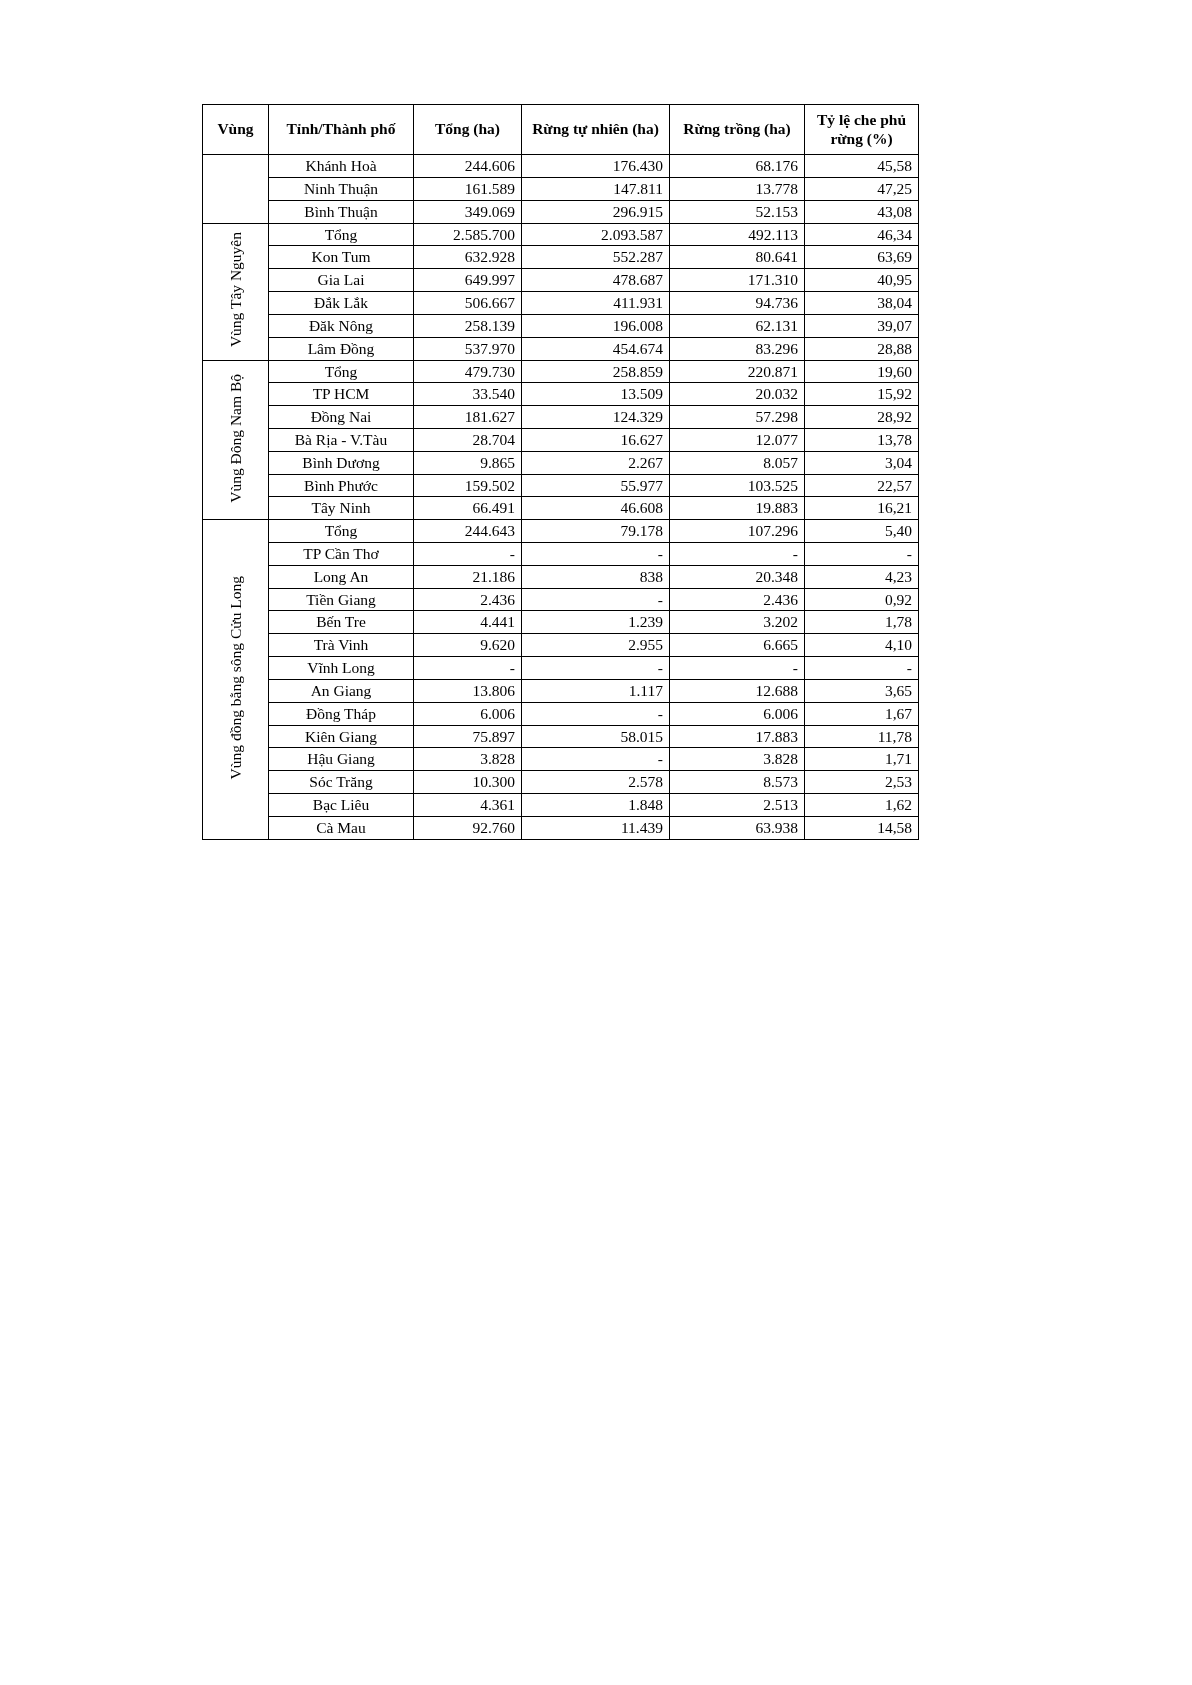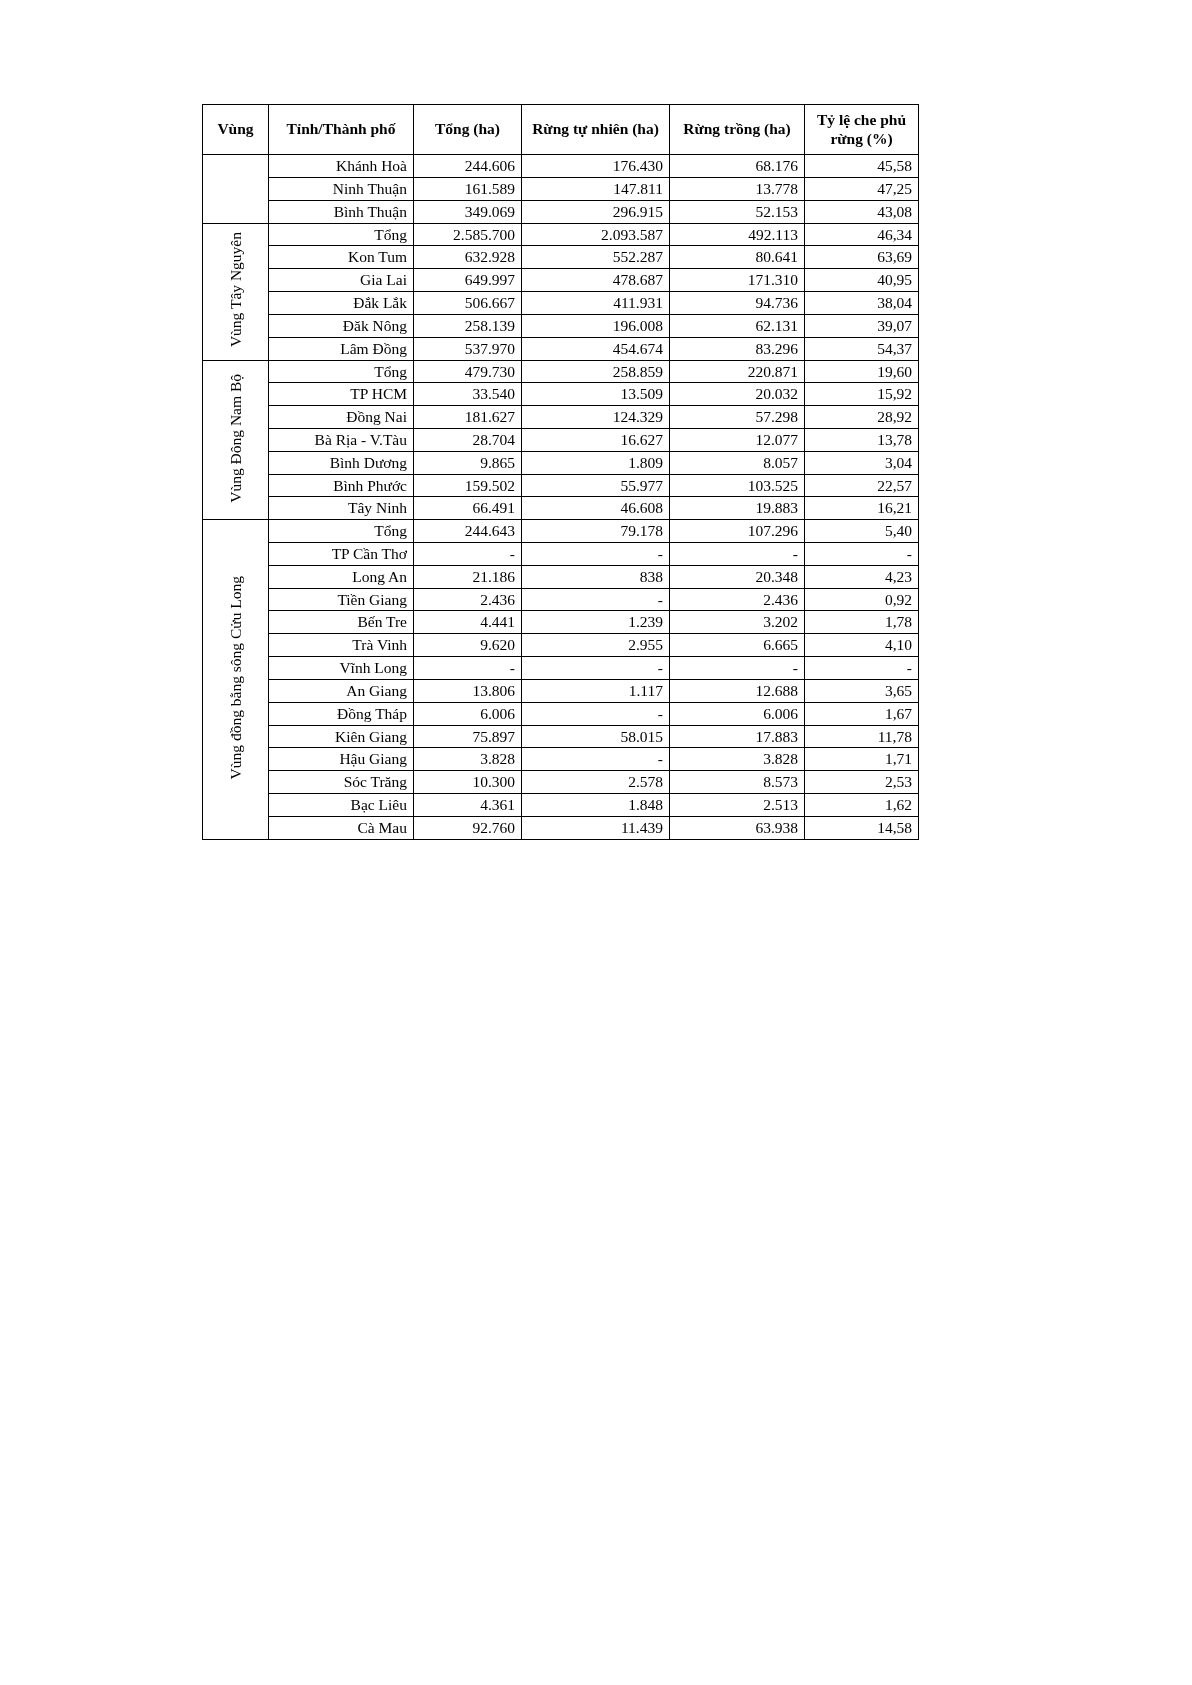--- a/index.html
+++ b/index.html
@@ -64,21 +64,21 @@
   td.region-cell .vert {
     writing-mode: vertical-rl;
     transform: rotate(180deg);
     display: inline-block;
     white-space: nowrap;
     text-align: center;
     line-height: 1.15;
     font-size: 15.5px;
   }
   td.prov {
-    text-align: right;
+    text-align: center;
     white-space: nowrap;
   }
   td.num {
     text-align: right;
     white-space: nowrap;
     padding-right: 8px;
   }
   tr.total-row td {
     font-weight: normal;
   }
@@ -164,21 +164,21 @@
             <td class="num">258.139</td>
             <td class="num">196.008</td>
             <td class="num">62.131</td>
             <td class="num">39,07</td>
           </tr>
           <tr>
             <td class="prov">Lâm Đồng</td>
             <td class="num">537.970</td>
             <td class="num">454.674</td>
             <td class="num">83.296</td>
-            <td class="num">54,37</td>
+            <td class="num">28,88</td>
           </tr>
           <tr class="total-row">
             <td class="region-cell" rowspan="7"><span class="vert">Vùng Đông Nam Bộ</span></td>
             <td class="prov">Tổng</td>
             <td class="num">479.730</td>
             <td class="num">258.859</td>
             <td class="num">220.871</td>
             <td class="num">19,60</td>
           </tr>
           <tr>
@@ -198,21 +198,21 @@
           <tr>
             <td class="prov">Bà Rịa - V.Tàu</td>
             <td class="num">28.704</td>
             <td class="num">16.627</td>
             <td class="num">12.077</td>
             <td class="num">13,78</td>
           </tr>
           <tr>
             <td class="prov">Bình Dương</td>
             <td class="num">9.865</td>
-            <td class="num">1.809</td>
+            <td class="num">2.267</td>
             <td class="num">8.057</td>
             <td class="num">3,04</td>
           </tr>
           <tr>
             <td class="prov">Bình Phước</td>
             <td class="num">159.502</td>
             <td class="num">55.977</td>
             <td class="num">103.525</td>
             <td class="num">22,57</td>
           </tr>

